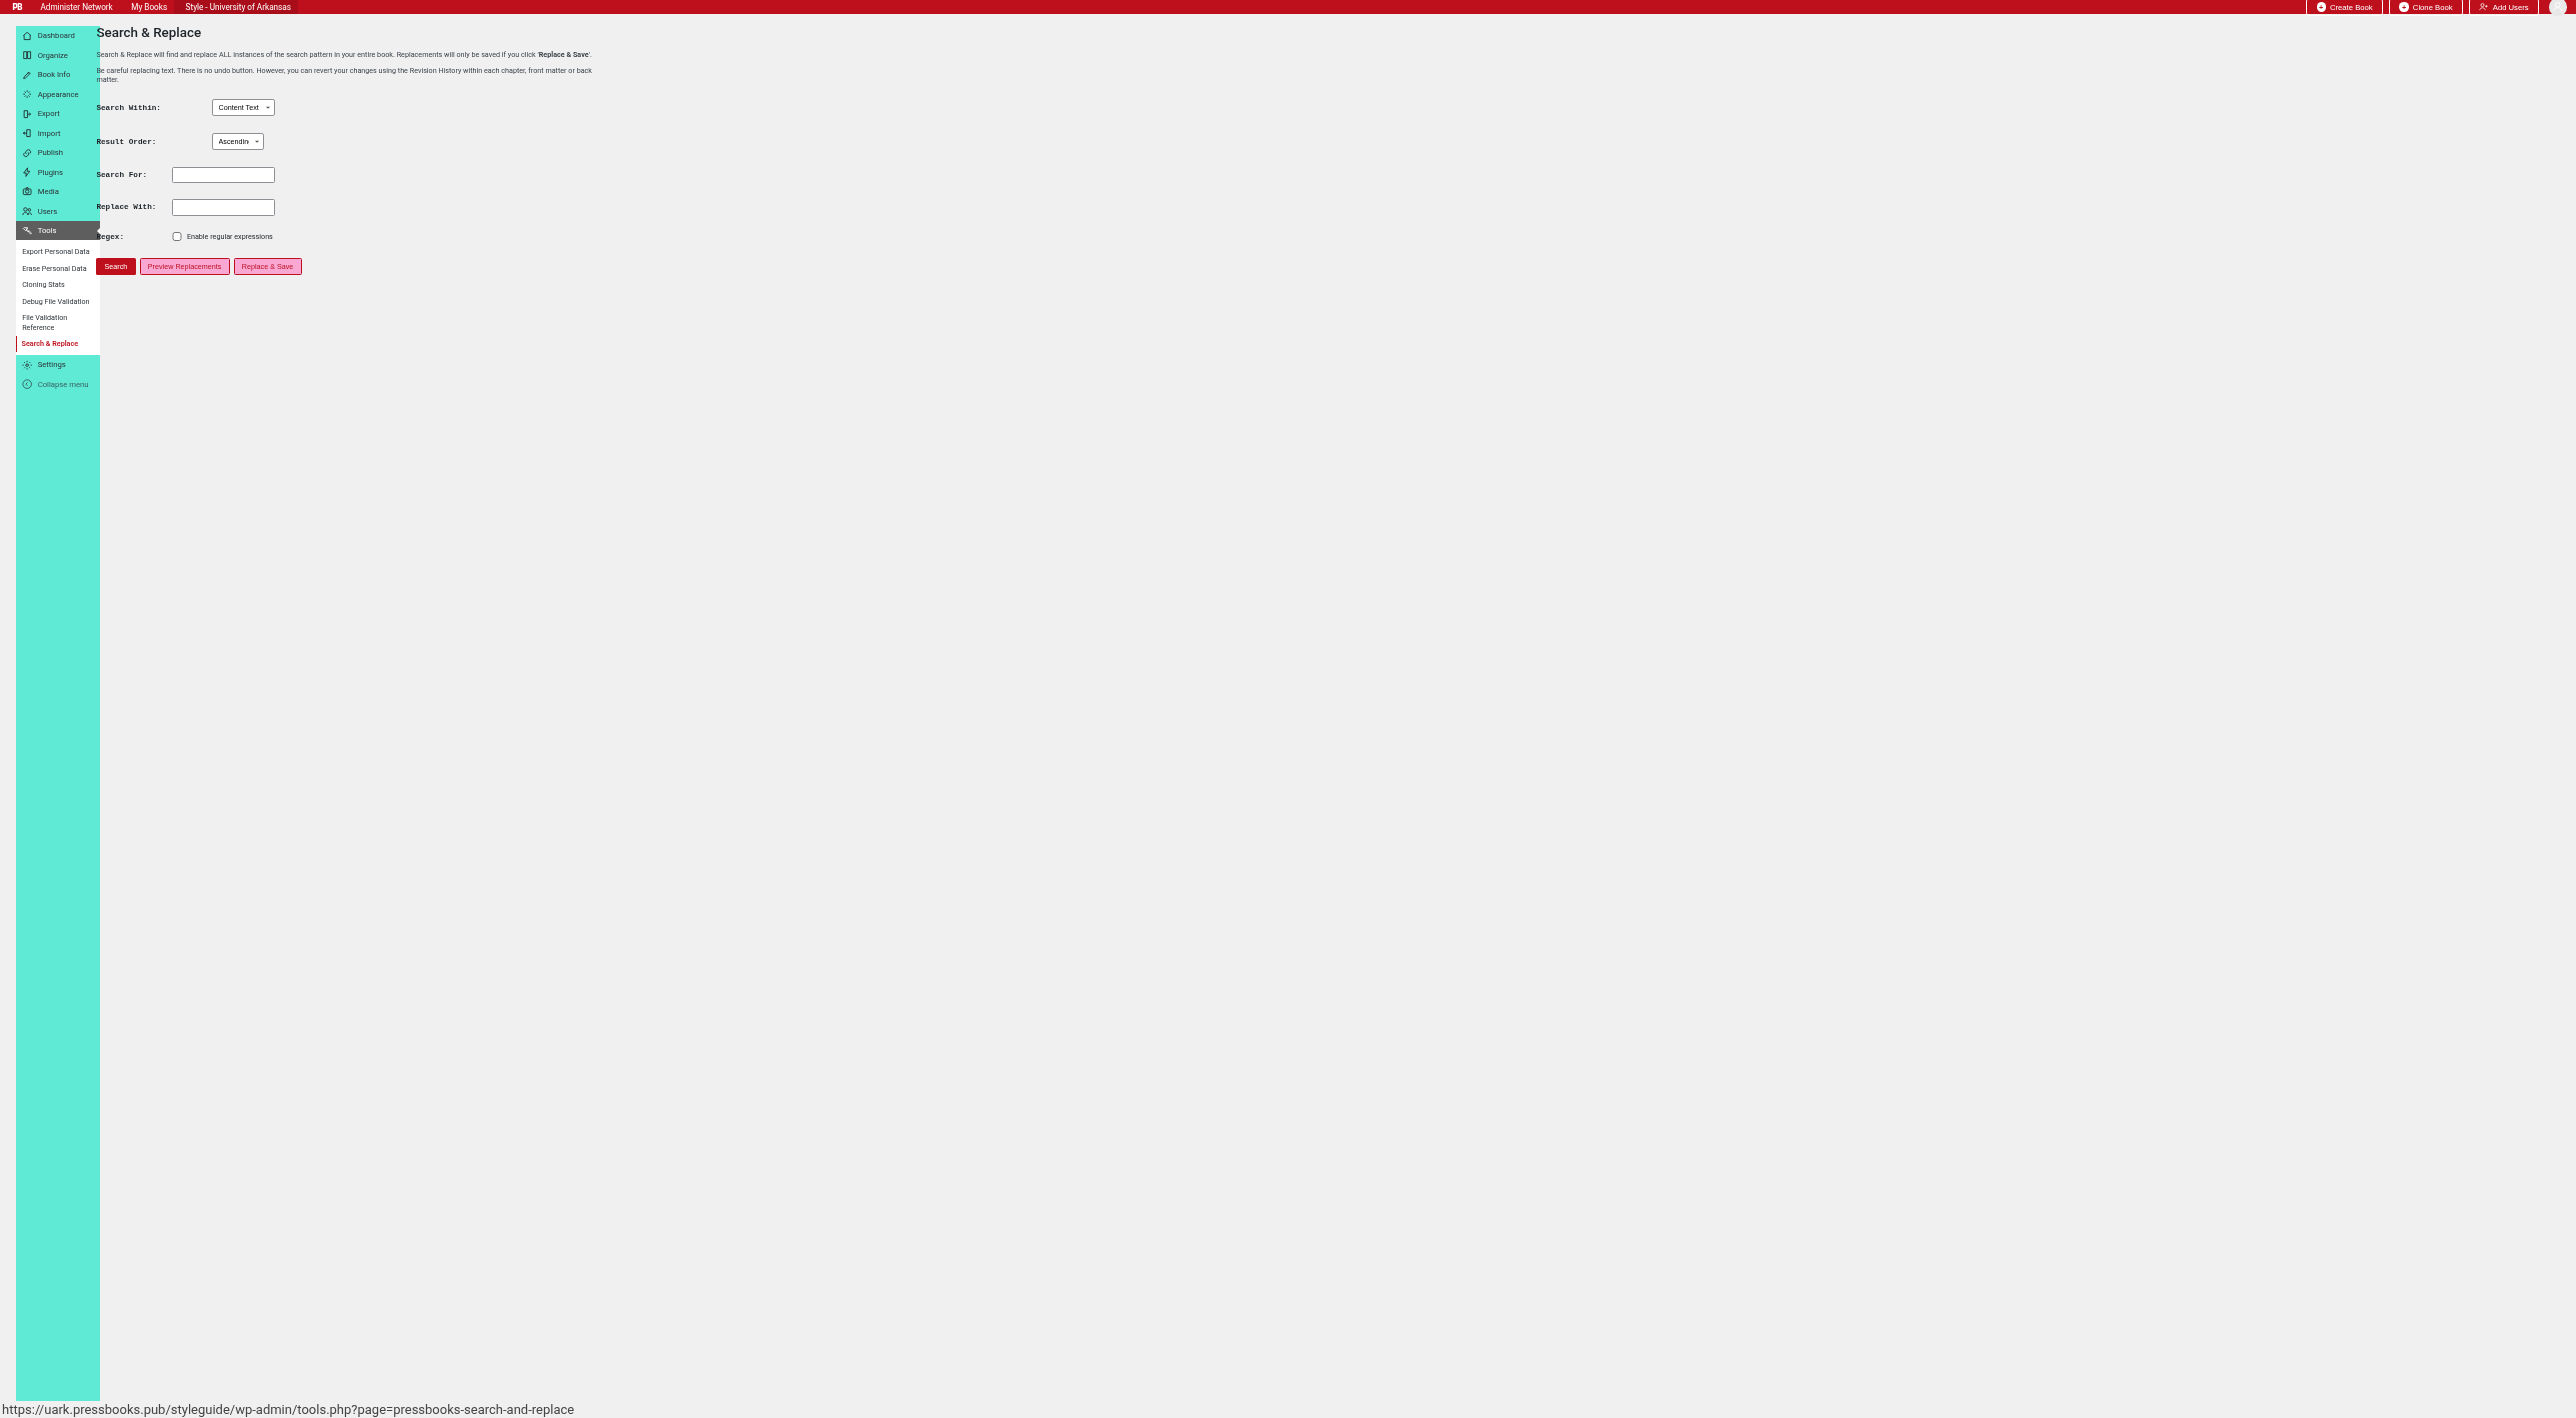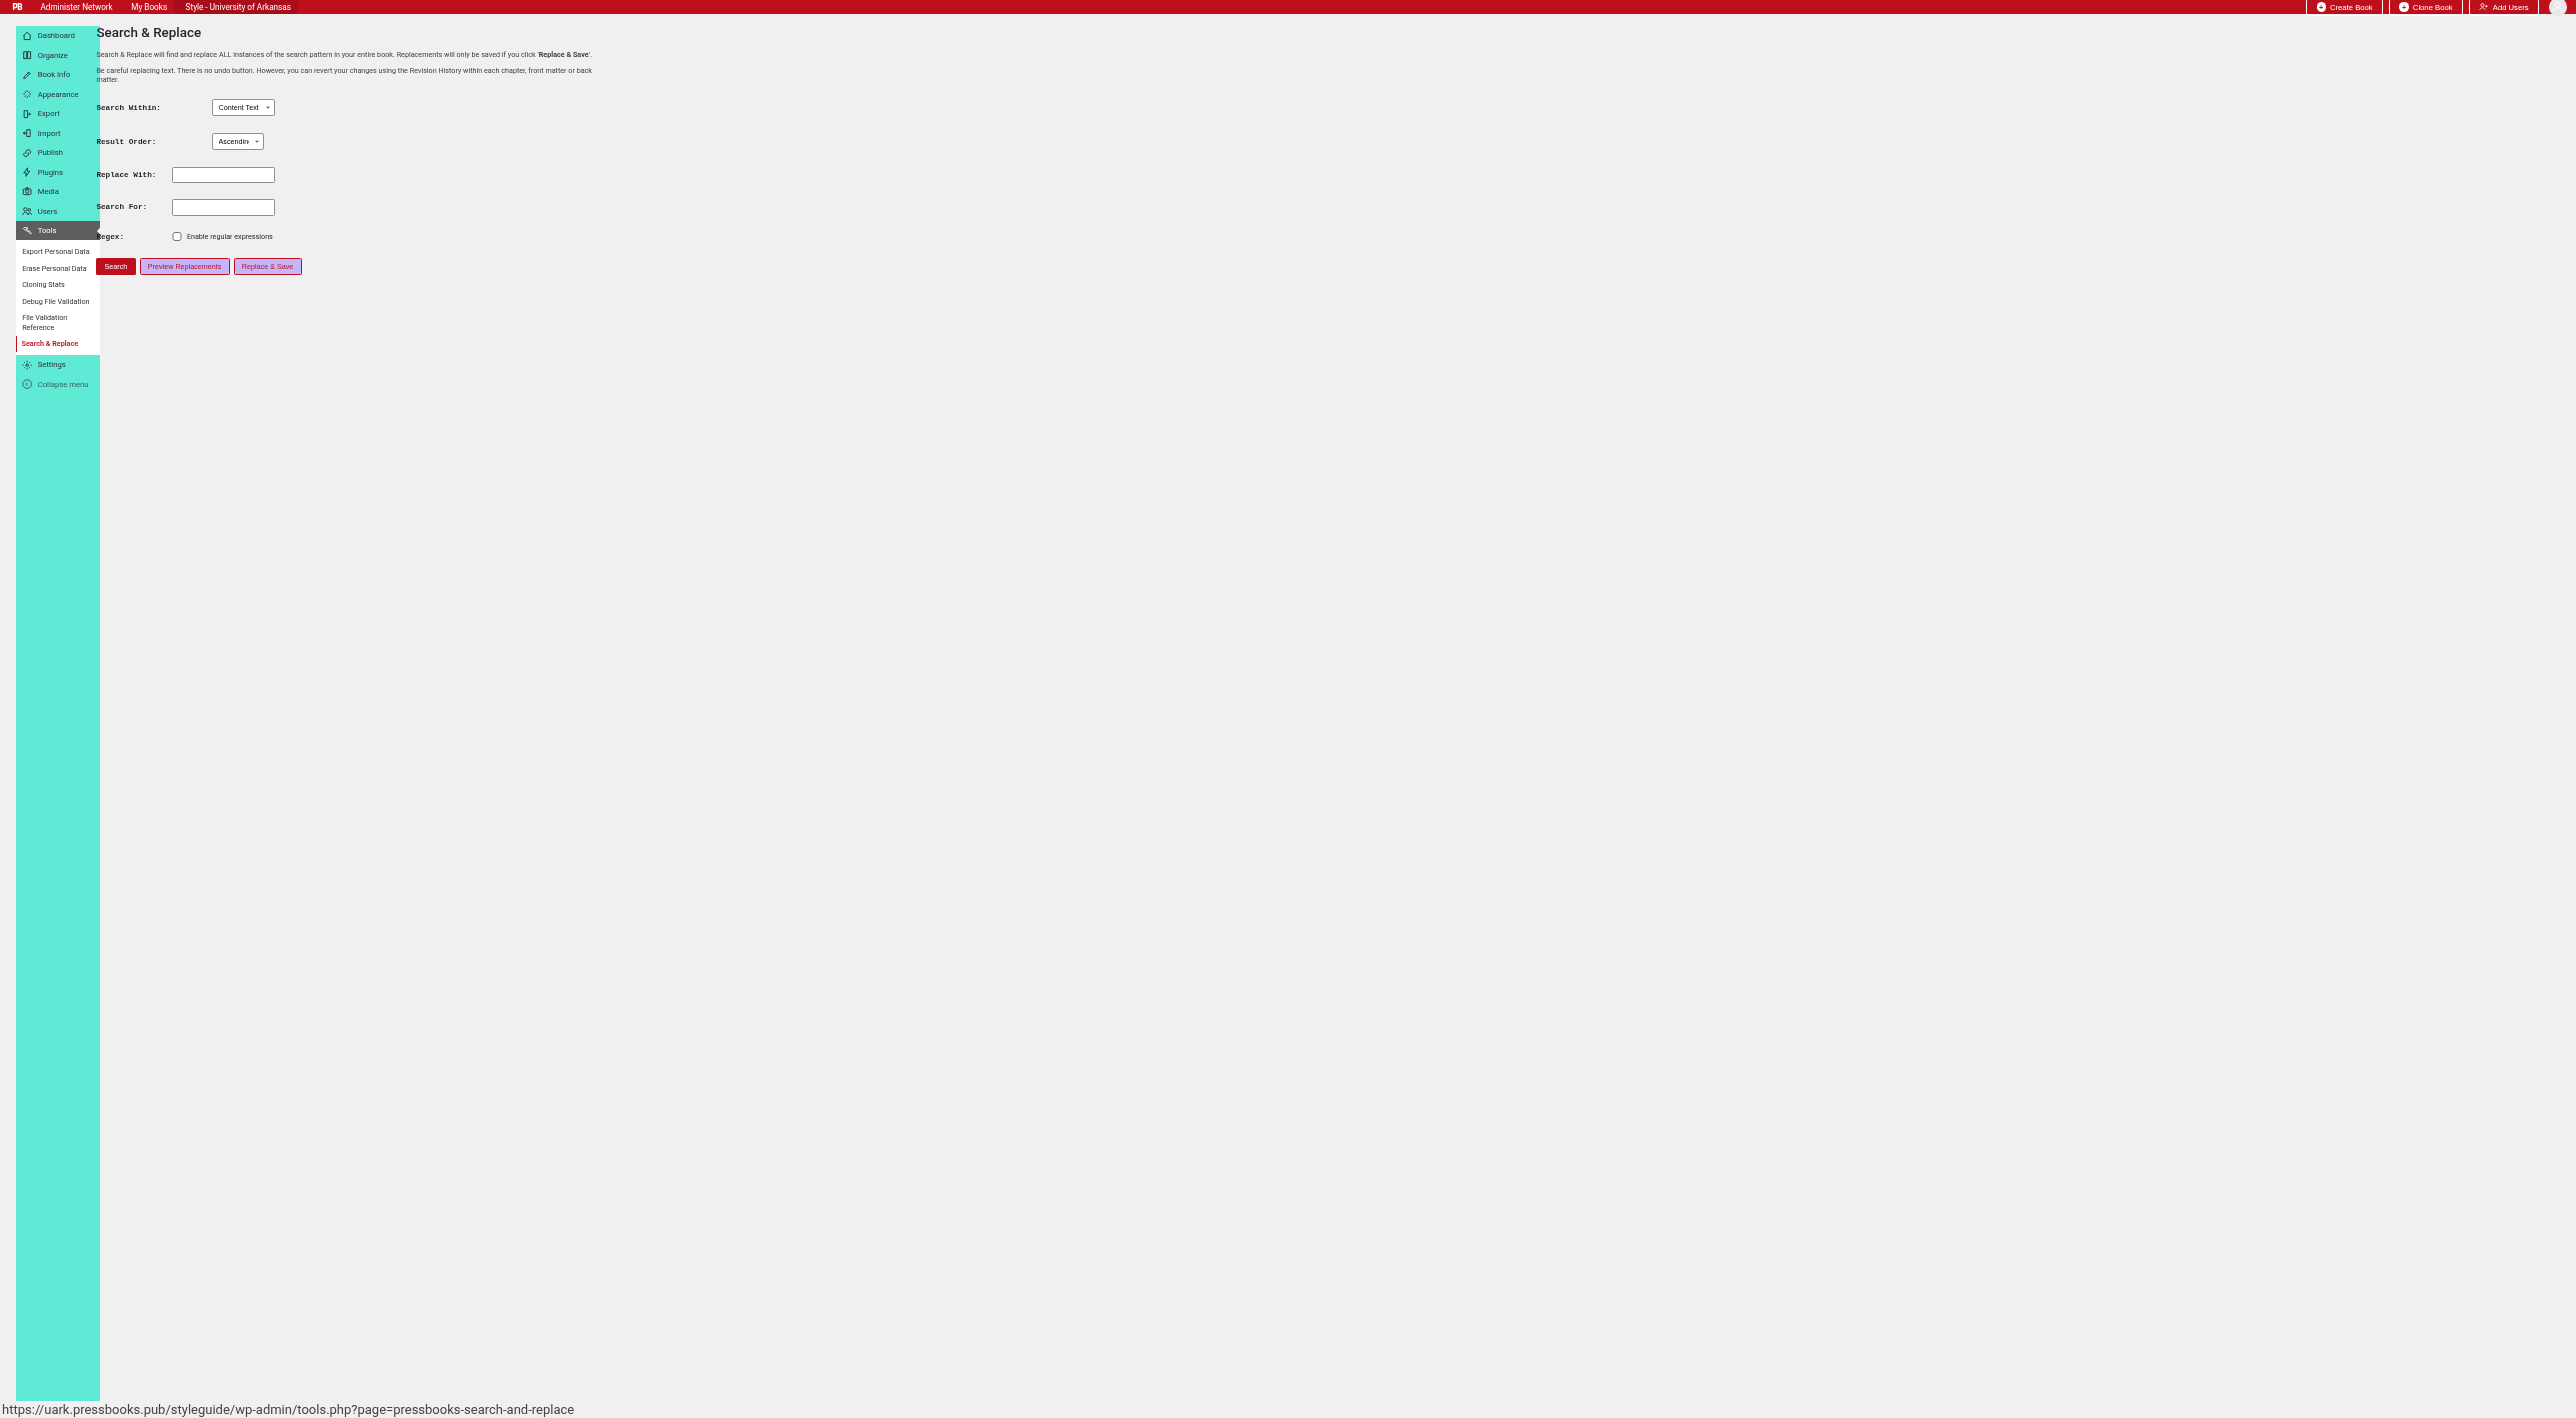--- a/index.html
+++ b/index.html
@@ -42,21 +42,21 @@
   .form-row .label { width: 76px; font-weight: 700; font-size: 7.7px; font-family: Liberation Mono, monospace; }
   .form-row select { padding: 3.1px 14.4px 3.1px 5.2px; border: 0.5px solid #8c8f94; border-radius: 2.1px; font-size: 7.2px; background:#fff; appearance:none; position:relative; }
   .select-wrap { position:relative; display:inline-block;padding-left:40px; }
   .select-wrap::after { content:""; position:absolute; right:5.2px; top:50%; transform:translateY(-30%); border:2.6px solid transparent; border-top-color:#555; pointer-events:none; }
   .form-row input[type=text] { width: 103px; padding: 2.6px 4.1px; border: 0.5px solid #8c8f94; border-radius: 1.5px; font-size:7.2px; }
   .checkbox-wrap { display:flex; align-items:center; gap:5.2px; }
   .checkbox-wrap input { width:9.3px; height:9.3px; }
   .buttons { display:flex; gap: 4.1px; margin-top: 5.2px; }
   .btn { border-radius: 1.5px; padding: 3.1px 7.2px; font-size: 7.2px; cursor:pointer; border:0.5px solid transparent; }
   .btn.primary { background:#be0f1d; color:#fff; }
-  .btn.secondary { background:#c4b5fd; color:#be0f1d; border:0.5px solid #be0f1d; }
+  .btn.secondary { background:#f9a8d4; color:#be0f1d; border:0.5px solid #be0f1d; }
 
   
   .arrow { position:absolute; top: 311px; left: 71px; pointer-events:none; }
   .arrow svg { width: 46px; height: 23px; }
 
   .status-bar { position:fixed; bottom:0; left:0; font-size:13px; color:#444; background:#f0f0f1; padding:1px 2.1px; }
 </style>
 </head>
 <body>
 
@@ -255,25 +255,25 @@
     </div>
     <div class="form-row">
       <div class="label">Result Order:</div>
       <div class="select-wrap">
         <select style="width:52px;">
           <option>Ascending</option>
         </select>
       </div>
     </div>
     <div class="form-row">
+      <div class="label">Search For:</div>
+      <input type="text" value="" style="">
+    </div>
+    <div class="form-row">
       <div class="label">Replace With:</div>
-      <input type="text" value="" style="">
-    </div>
-    <div class="form-row">
-      <div class="label">Search For:</div>
       <input type="text" value="" style="">
     </div>
     <div class="form-row">
       <div class="label">Regex:</div>
       <label class="checkbox-wrap">
         <input type="checkbox" style="">
         <span>Enable regular expressions</span>
       </label>
     </div>
     <div class="buttons">

